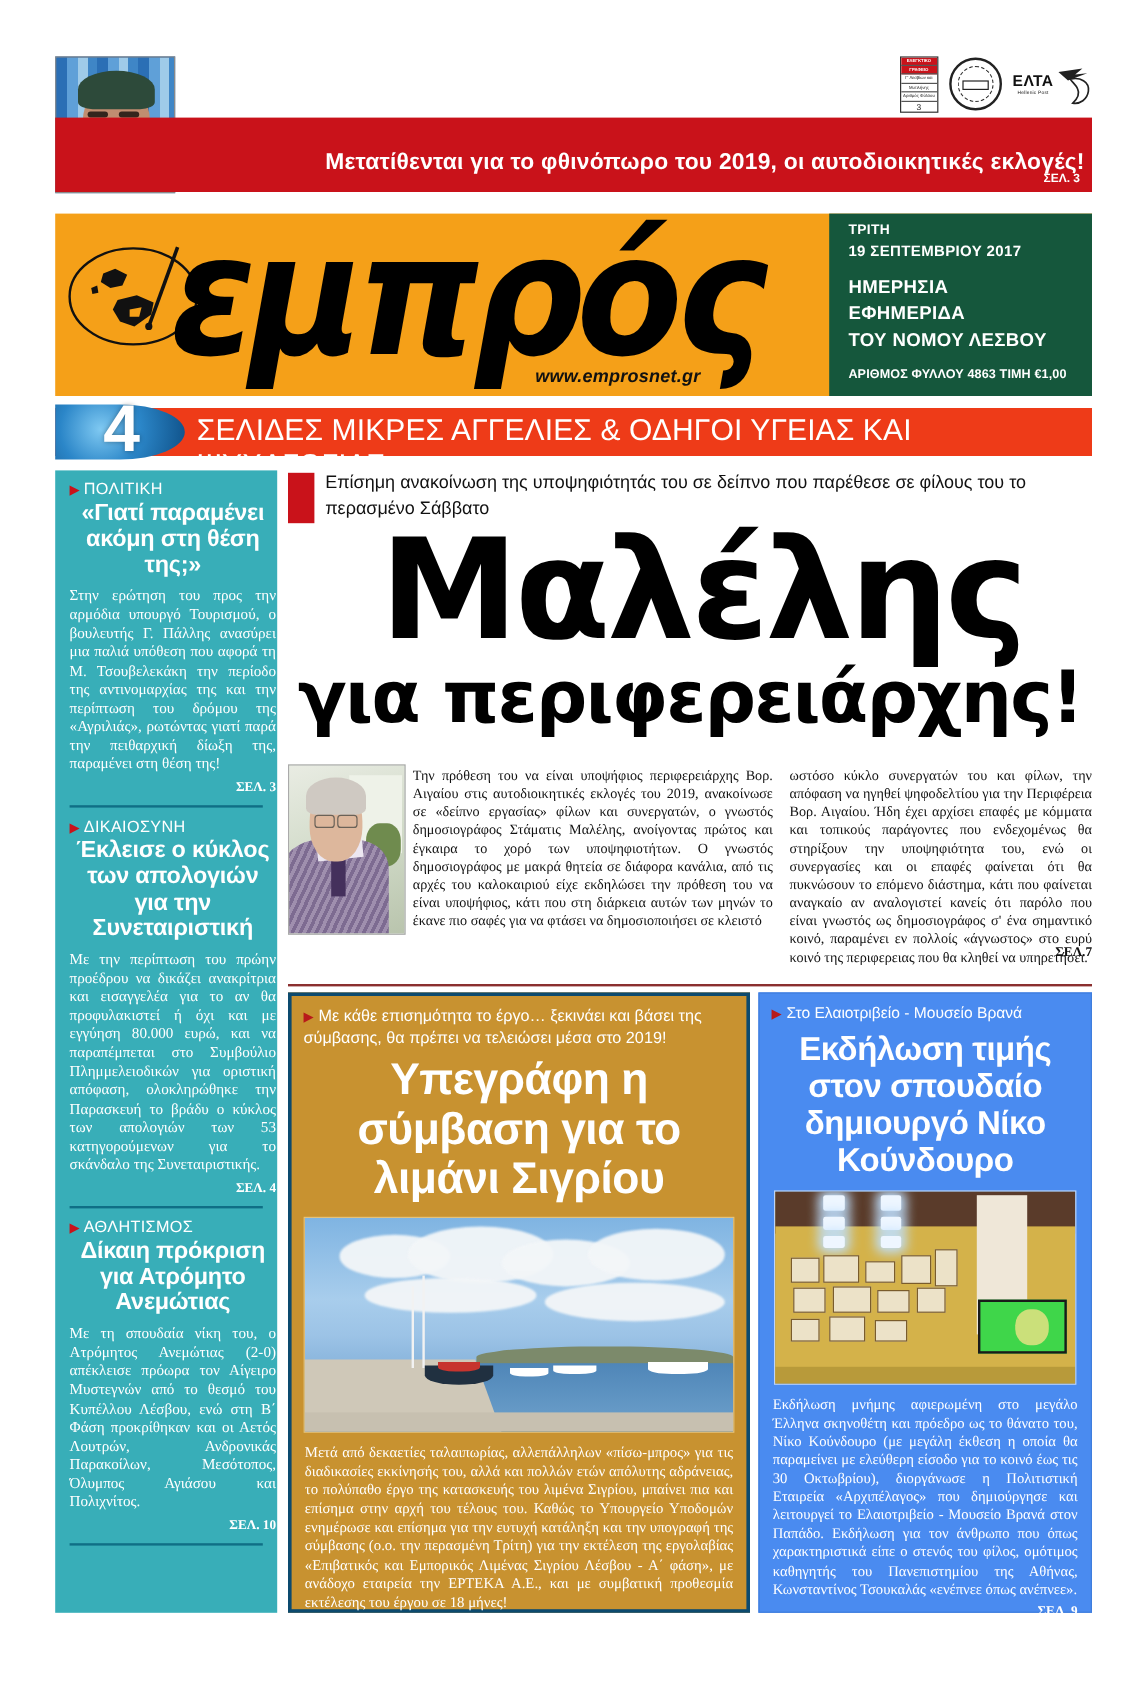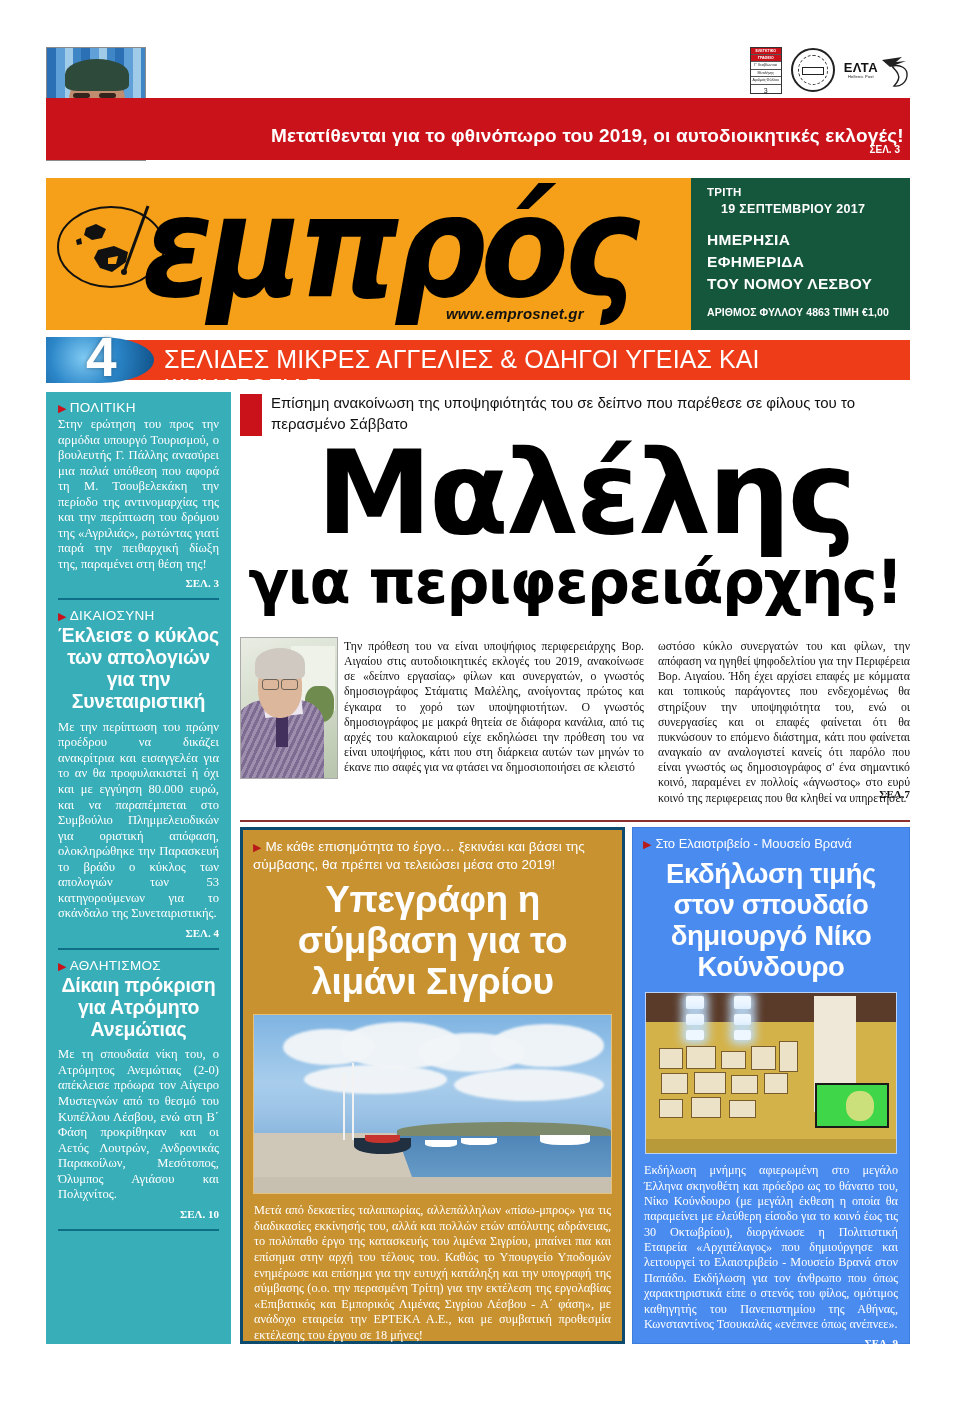--- a/index.html
+++ b/index.html
@@ -60,21 +60,21 @@
   .elta{display:flex;align-items:center;gap:2px;}
   .elta-txt{font-size:13px;font-weight:bold;letter-spacing:.4px;line-height:1;}
   .elta-sub{font-size:4px;letter-spacing:.2px;display:block;font-weight:normal;text-align:center;}
   .elta-head{width:30px;height:36px;position:relative;}
   .elta-head svg{display:block;}
 
   
   .masthead{position:absolute;left:46px;top:178px;width:864px;height:152px;background:#f5a018;}
   .mh-green{position:absolute;right:0;top:0;width:219px;height:152px;background:#15573c;color:#fff;}
   .mh-green .day{position:absolute;left:16px;top:8px;font-size:11.5px;font-weight:bold;letter-spacing:.3px;}
-  .mh-green .date{position:absolute;left:30px;top:24px;font-size:12.5px;font-weight:bold;letter-spacing:.3px;}
+  .mh-green .date{position:absolute;left:16px;top:24px;font-size:12.5px;font-weight:bold;letter-spacing:.3px;}
   .mh-green .t1{position:absolute;left:16px;top:53px;font-size:15.5px;font-weight:bold;letter-spacing:.3px;}
   .mh-green .t2{position:absolute;left:16px;top:75px;font-size:15.5px;font-weight:bold;letter-spacing:.3px;}
   .mh-green .t3{position:absolute;left:16px;top:97px;font-size:15.5px;font-weight:bold;letter-spacing:.3px;}
   .mh-green .issue{position:absolute;left:16px;top:128px;font-size:10.5px;font-weight:bold;letter-spacing:.1px;}
 
   .mh-logo{position:absolute;left:0;top:0;width:645px;height:152px;overflow:hidden;}
   .mh-word{
     position:absolute;left:96px;top:-6px;
     font-family:"DejaVu Sans", sans-serif;
     font-size:140px;font-weight:bold;font-style:italic;color:#000;
@@ -90,21 +90,21 @@
   .promo-badge{position:absolute;left:0;top:-3px;width:108px;height:46px;
     background:radial-gradient(circle at 35% 45%,#7fc9f2 0%,#2b86c8 45%,#0e4f86 100%);
     border-radius:0 50% 50% 0 / 0 50% 50% 0;}
   .promo-badge span{position:absolute;left:40px;top:-12px;font-size:55px;font-weight:bold;color:#fff;
     font-family:"Liberation Sans",sans-serif;text-shadow:0 0 4px rgba(0,0,0,.35);}
   .promo-txt{position:absolute;left:118px;top:5px;font-size:25px;color:#fff;letter-spacing:.1px;}
 
   
   .leftcol{position:absolute;left:46px;top:392px;width:185px;background:#38aeb8;
     padding:0;box-sizing:border-box;height:952px;}
-  .lblock{padding:8px 12px 4px 12px;}
+  .lblock{padding:8px 1px 4px 12px;}
   .kicker{color:#fff;font-size:13.5px;letter-spacing:.3px;margin-bottom:2px;}
   .kicker .tri{color:#c9121a;font-size:11px;margin-right:3px;}
   .lhead{color:#fff;font-weight:bold;text-align:center;line-height:1.12;font-size:19.5px;
      margin:2px 0 7px 0;letter-spacing:-.2px;}
   .lbody{color:#fff;font-family:"Liberation Serif",serif;font-size:12.6px;line-height:1.235;
      text-align:justify;}
   .lsel{color:#fff;font-family:"Liberation Serif",serif;font-size:11px;text-align:right;
      margin-top:5px;font-weight:bold;}
   .lrule{height:2px;background:#0f6f86;margin:5px 12px 0 12px;}
 
@@ -273,20 +273,21 @@
     </div>
     <div class="promo-txt">ΣΕΛΙΔΕΣ ΜΙΚΡΕΣ ΑΓΓΕΛΙΕΣ &amp; ΟΔΗΓΟΙ ΥΓΕΙΑΣ ΚΑΙ ΨΥΧΑΓΩΓΙΑΣ</div>
   </div>
 
   <div class="leftcol">
 
     <div class="lblock">
       <div class="kicker">
         <span class="tri">▶</span><span>ΠΟΛΙΤΙΚΗ</span>
       </div>
+      <div class="lhead">«Γιατί παραμένει ακόμη στη θέση της;»</div>
       <div class="lbody">Στην ερώτηση του προς την αρμόδια υπουργό Τουρισμού, ο βουλευτής Γ. Πάλλης ανασύρει μια παλιά υπόθεση που αφορά τη Μ. Τσουβελεκάκη την περίοδο της αντινομαρχίας της και την περίπτωση του δρόμου της «Αγριλιάς», ρωτώντας  γιατί παρά την πειθαρχική δίωξη της, παραμένει στη θέση της!</div>
       <div class="lsel">ΣΕΛ. 3</div>
     </div>
     <div class="lrule"></div>
 
     <div class="lblock">
       <div class="kicker">
         <span class="tri">▶</span><span>ΔΙΚΑΙΟΣΥΝΗ</span>
       </div>
       <div class="lhead">Έκλεισε ο κύκλος των απολογιών για την Συνεταιριστική</div>

